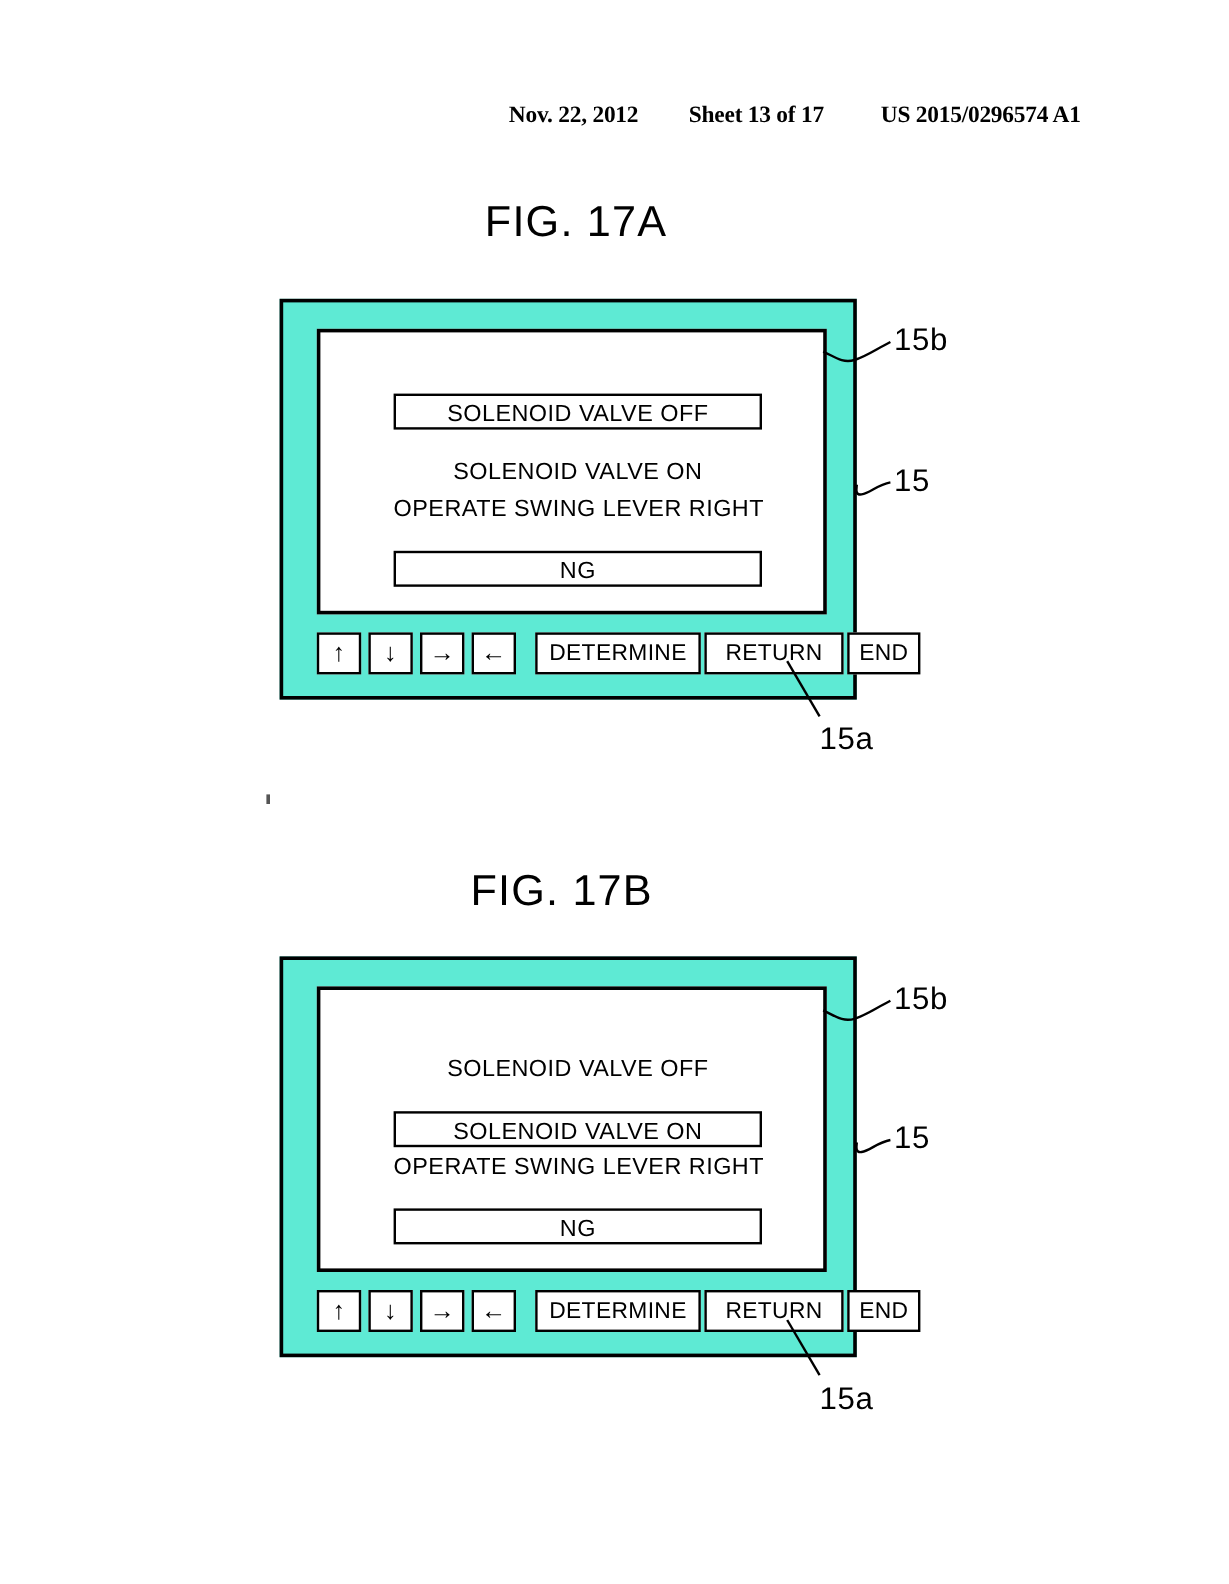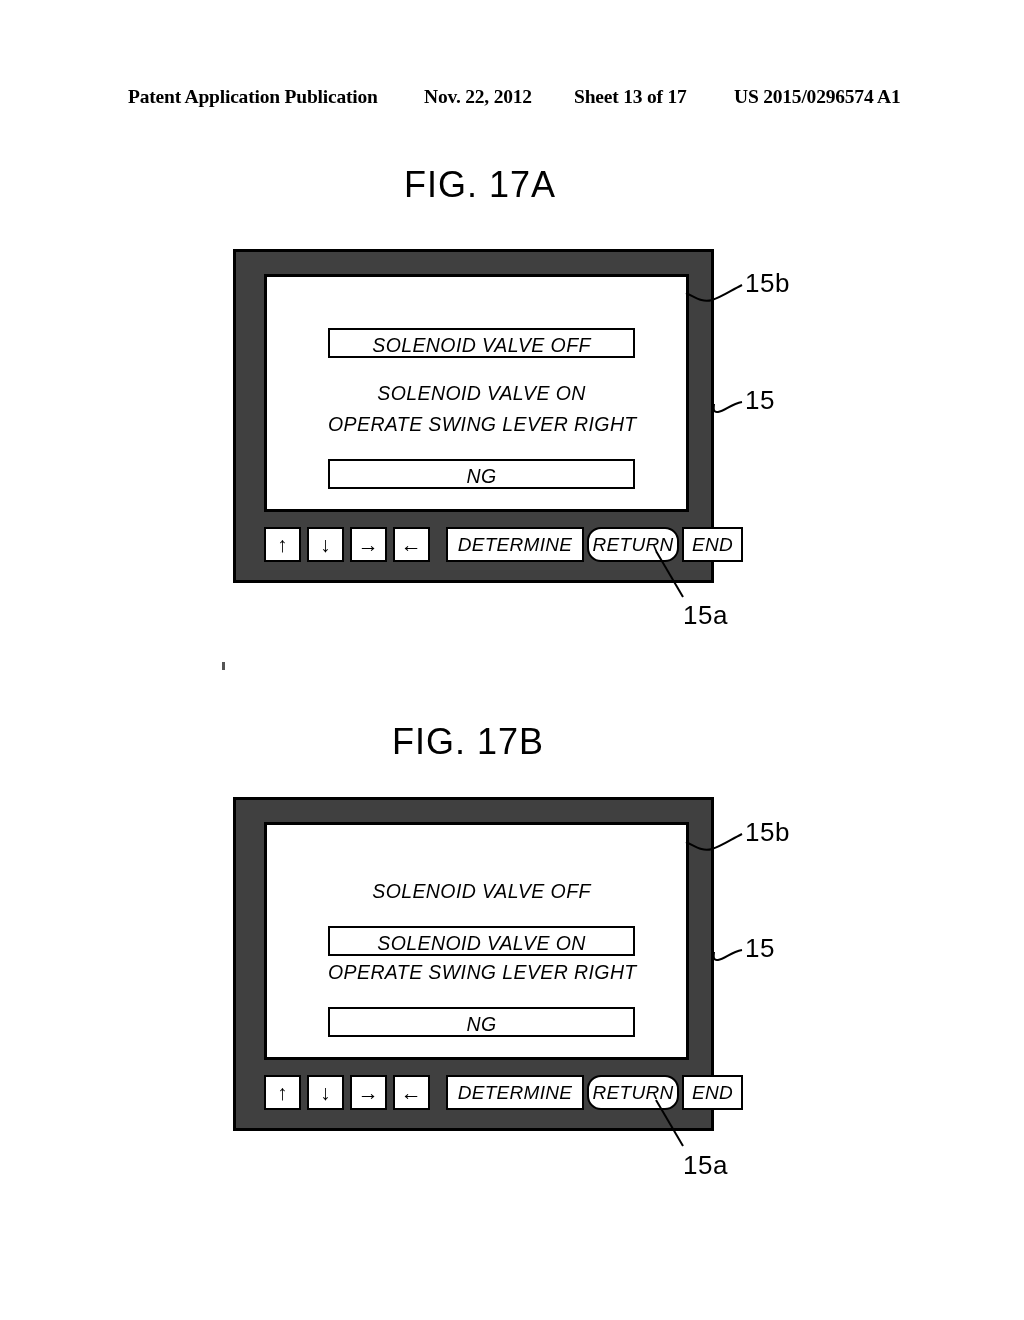--- a/index.html
+++ b/index.html
@@ -43,23 +43,22 @@
     letter-spacing: 1px;
     white-space: nowrap;
   }
   #fig-title-a { left: 404px; top: 164px; }
   #fig-title-b { left: 392px; top: 721px; }
 
   
   .device {
     position: absolute;
     border: 3px solid #000;
-    background: #404040;
-    box-sizing: border-box;
-    font-style: italic;
+    background: #5eead4;
+    box-sizing: border-box;
   }
   #device-a { left: 233px; top: 249px; width: 481px; height: 334px; }
   #device-b { left: 233px; top: 797px; width: 481px; height: 334px; }
 
   
   .screen {
     position: absolute;
     border: 3px solid #000;
     background: #fff;
     box-sizing: border-box;
@@ -108,21 +107,21 @@
     text-align: center;
     font-size: 19px;
     font-family: "Liberation Sans", sans-serif;
     background: #fff;
     white-space: nowrap;
     letter-spacing: 0.3px;
   }
   .key.arrow  { width: 37px; margin-right: 6px; font-size: 21px; }
   .key.arrow.last { margin-right: 16px; }
   .key.wide   { width: 138px; margin-right: 3px; }
-  .key.med    { width: 92px;  margin-right: 3px; border-radius: 14px; }
+  .key.med    { width: 116px;  margin-right: 3px; }
   .key.small  { width: 61px;  margin-right: 0; }
 
   
   .ref {
     position: absolute;
     font-family: "Liberation Sans", sans-serif;
     font-size: 26px;
     letter-spacing: 0.5px;
     white-space: nowrap;
   }
@@ -147,21 +146,20 @@
     position: absolute;
     width: 3px; height: 8px;
     background: #555;
     left: 222px; top: 662px;
   }
 </style>
 </head>
 <body>
 
 <div class="page-header">
-  <span class="hdr-pub">Patent Application Publication</span>
   <span class="hdr-date">Nov. 22, 2012</span>
   <span class="hdr-sheet">Sheet 13 of 17</span>
   <span class="hdr-num">US 2015/0296574 A1</span>
 </div>
 
 <div class="fig-title" id="fig-title-a">FIG. 17A</div>
 
 <div class="device" id="device-a">
 
   <div class="screen" id="screen-a">

